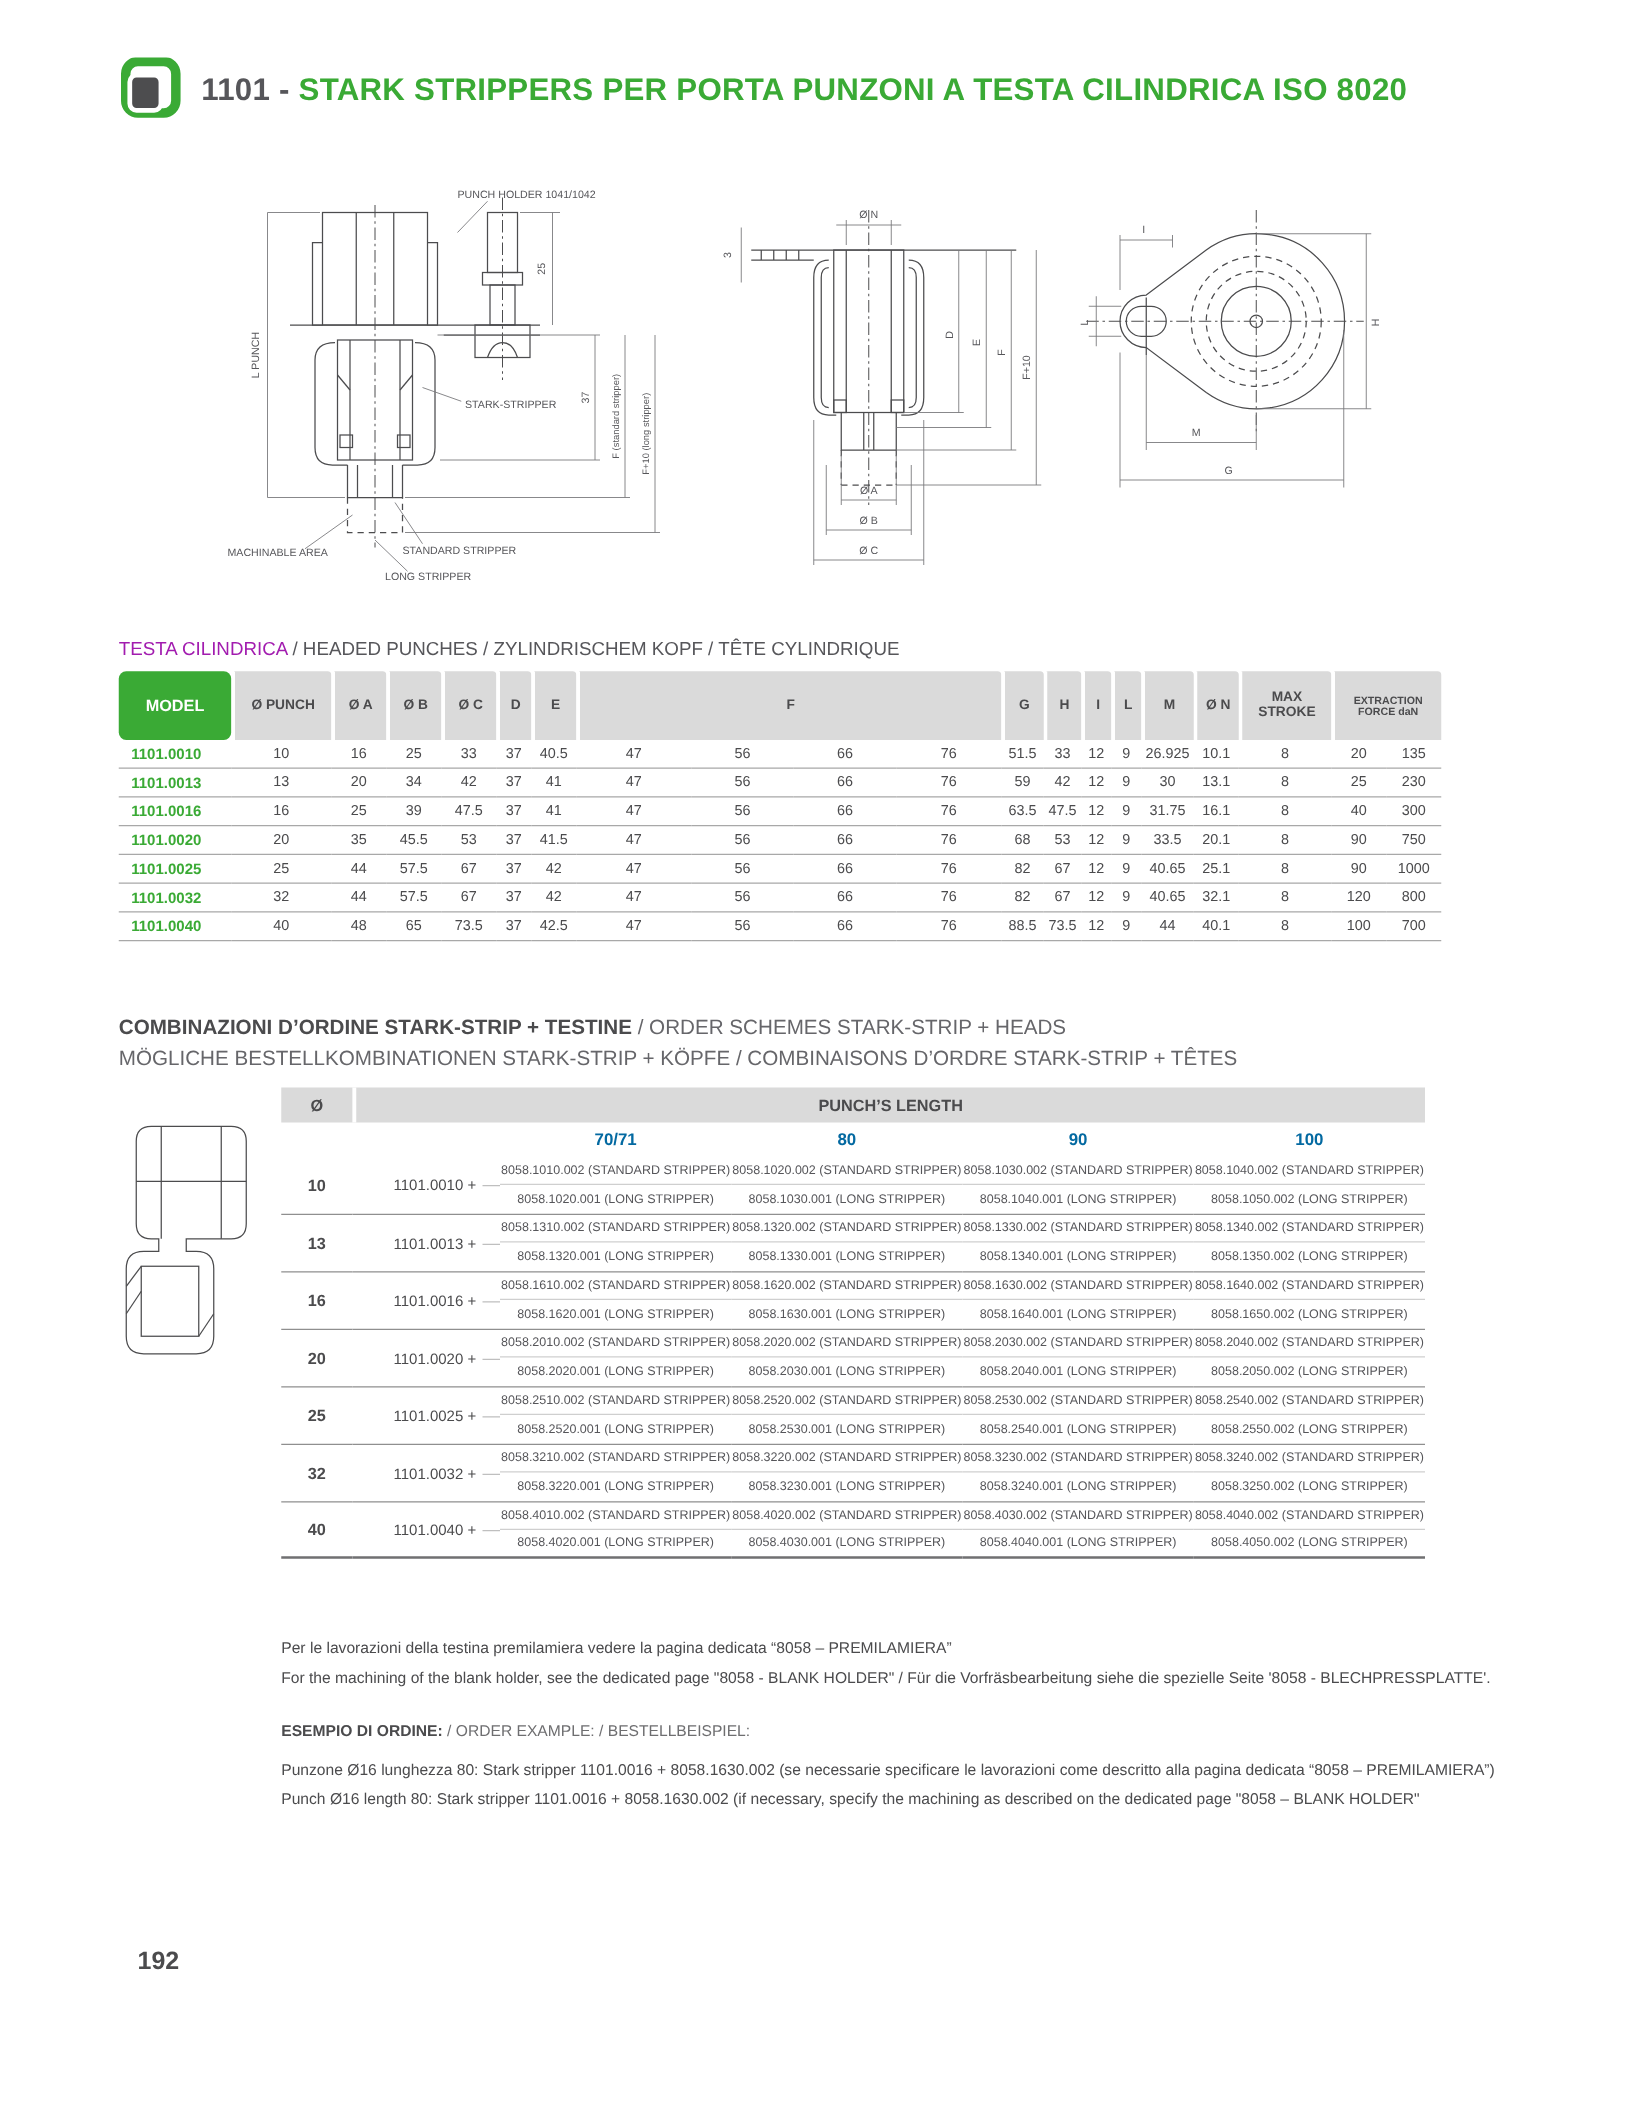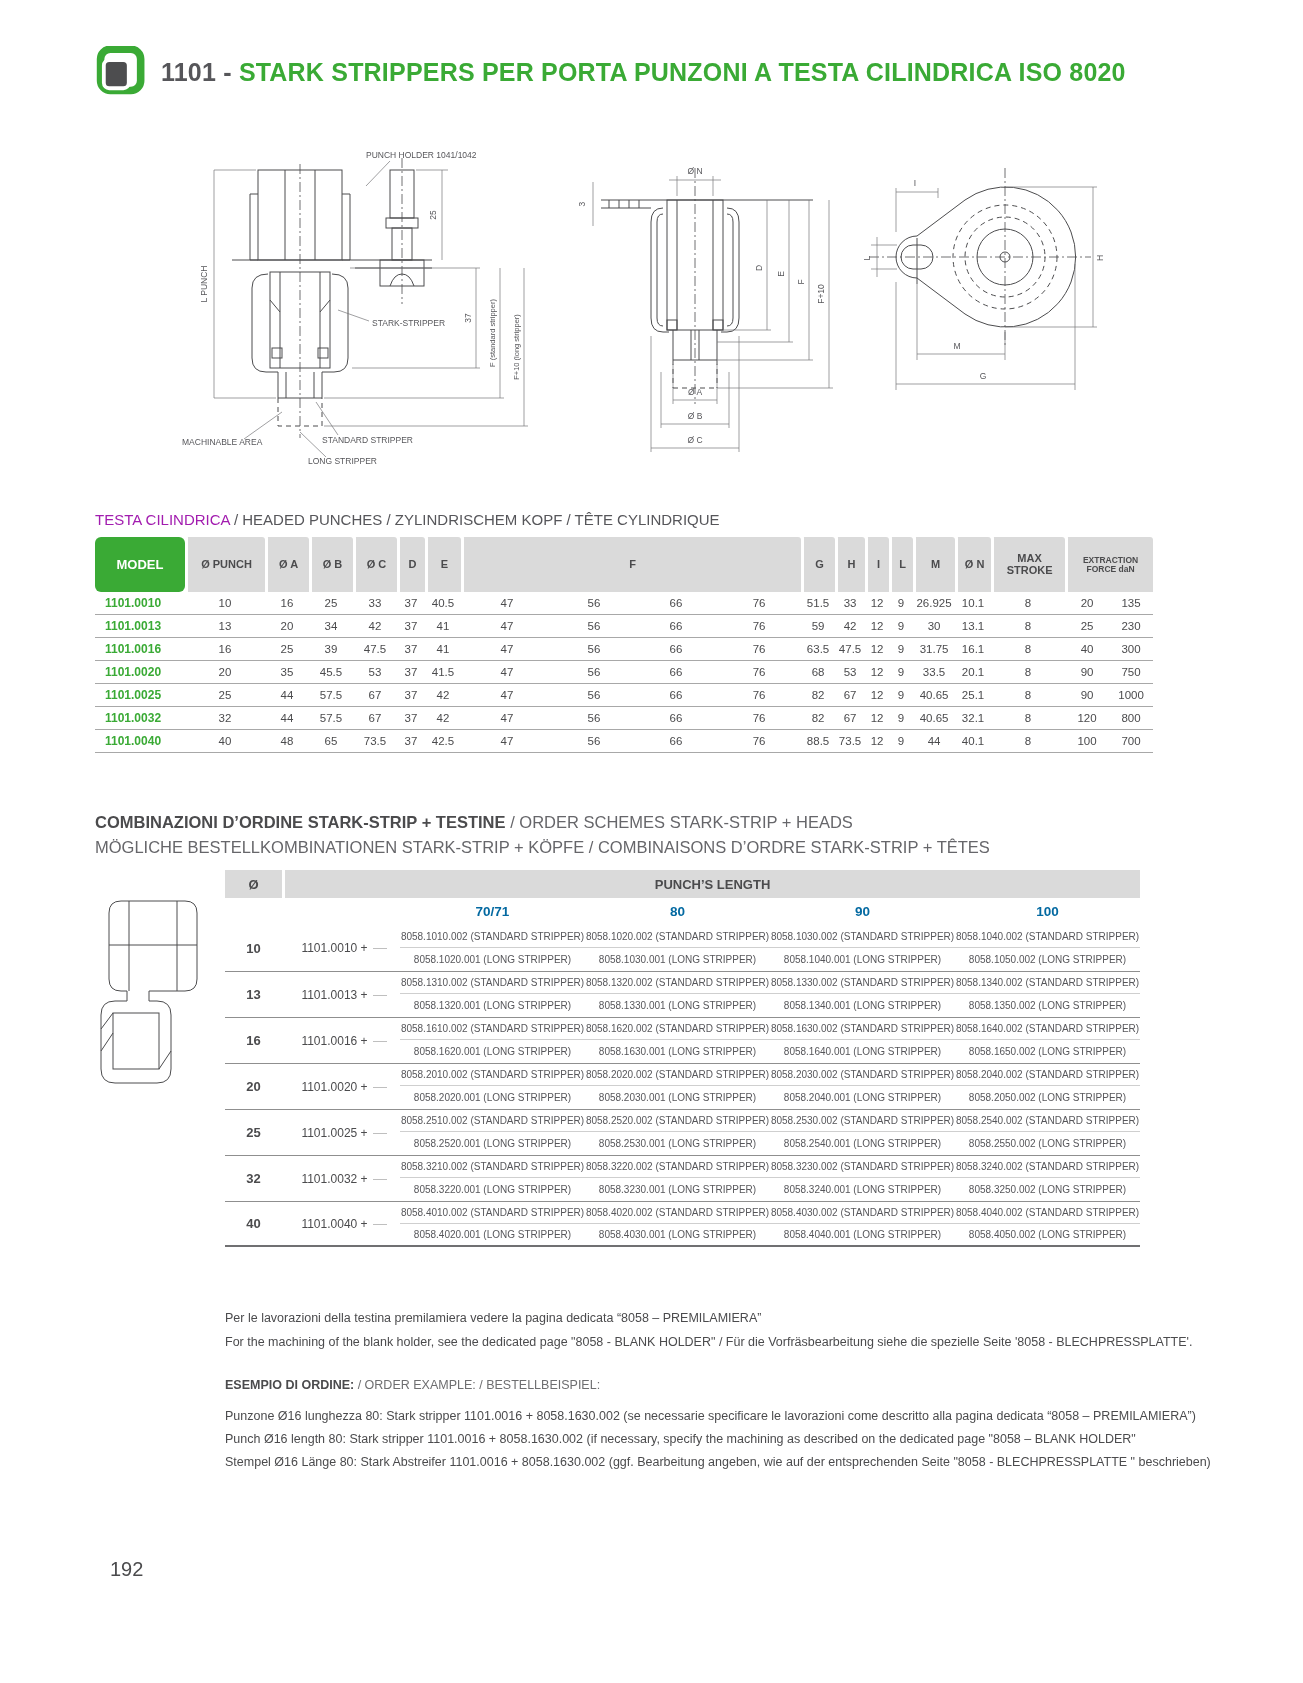--- a/index.html
+++ b/index.html
@@ -34,33 +34,33 @@
   .t1 td.divl{border-left:1px solid #c4c4c4}
   .t1 tbody td{height:23px;font-size:11.5px;text-align:center;border-bottom:1px solid #a8a8a8;color:#4b4b4d;vertical-align:middle}
   .t1 tbody td.model{color:#3aaa35;font-weight:bold;text-align:left;padding-left:10px;font-size:12px}
   
   .t2{left:225px;top:870px;width:915px}
   .t2 th{background:#dadada;height:28px;font-size:13px;font-weight:bold;color:#4b4b4d;vertical-align:middle;text-align:center}
   .t2 th.hlen{border-left:3px solid #fff}
   .t2 tr.cols td{height:27px;font-weight:bold;font-size:13.5px;text-align:center;vertical-align:middle;color:#0369a1}
   .t2 tbody td{font-size:10px;color:#56565a;text-align:center;height:23px;vertical-align:middle}
   .t2 td.dia{font-weight:bold;font-size:13px;color:#4b4b4d}
-  .t2 td.model{font-size:12px;color:#4b4b4d;text-align:center;padding-left:6px;white-space:nowrap}
+  .t2 td.model{font-size:12px;color:#4b4b4d;text-align:right;padding-left:6px;white-space:nowrap}
   .t2 td.model::after{content:"";display:inline-block;width:14px;height:1px;background:#bfbfbf;vertical-align:middle;margin-left:5px}
   .t2 tr.std td.code{border-bottom:1px solid #cfcfcf}
   .t2 tr.gs td{border-top:1px solid #8f8f8f}
   .t2 .bend{border-bottom:2px solid #707072 !important}
   
   .notes{left:225px;top:1306px;width:1010px;font-size:12.5px;line-height:24px;color:#4b4b4d}
   .example{left:225px;top:1374px;width:1050px;font-size:12.5px;line-height:23px;color:#4b4b4d}
   .example .head{margin-bottom:8px}
   .example .lead{font-weight:bold}
   .example .leadrest{color:#6e6e70}
   
-  .pageno{left:110px;top:1558px;font-size:20px;font-weight:normal;color:#4b4b4d}
+  .pageno{left:110px;top:1558px;font-size:20px;font-weight:bold;color:#4b4b4d}
   .footbar{left:176px;top:1620px;width:1127px;height:20px;background:#e1e1e1}
   .bottick{left:197px;top:1677px;width:88px;height:6px;background:#3aaa35}
 </style>
 </head>
 <body>
 
 <div class="page">
 
   <div class="abs hdr">
     <svg width="52" height="52" viewBox="0 0 48 48">
@@ -564,20 +564,19 @@
 
   <div class="abs notes">
     <p>Per le lavorazioni della testina premilamiera vedere la pagina dedicata “8058 – PREMILAMIERA”</p>
     <p>For the machining of the blank holder, see the dedicated page "8058 - BLANK HOLDER" / Für die Vorfräsbearbeitung siehe die spezielle Seite '8058 - BLECHPRESSPLATTE'.</p>
   </div>
 
   <div class="abs example">
     <p class="head"><span class="lead">ESEMPIO DI ORDINE:</span><span class="leadrest"> / ORDER EXAMPLE: / BESTELLBEISPIEL:</span></p>
     <p>Punzone Ø16 lunghezza 80: Stark stripper 1101.0016 + 8058.1630.002 (se necessarie specificare le lavorazioni come descritto alla pagina dedicata “8058 – PREMILAMIERA”)</p>
     <p>Punch Ø16 length 80: Stark stripper 1101.0016 + 8058.1630.002 (if necessary, specify the machining as described on the dedicated page "8058 – BLANK HOLDER"</p>
-    <p>Stempel Ø16 Länge 80: Stark Abstreifer 1101.0016 + 8058.1630.002 (ggf. Bearbeitung angeben, wie auf der entsprechenden Seite "8058 - BLECHPRESSPLATTE " beschrieben)</p>
   </div>
 
   <div class="abs pageno">192</div>
   <div class="abs footbar"></div>
   <div class="abs bottick"></div>
 
 </div>
 
 </body></html>

